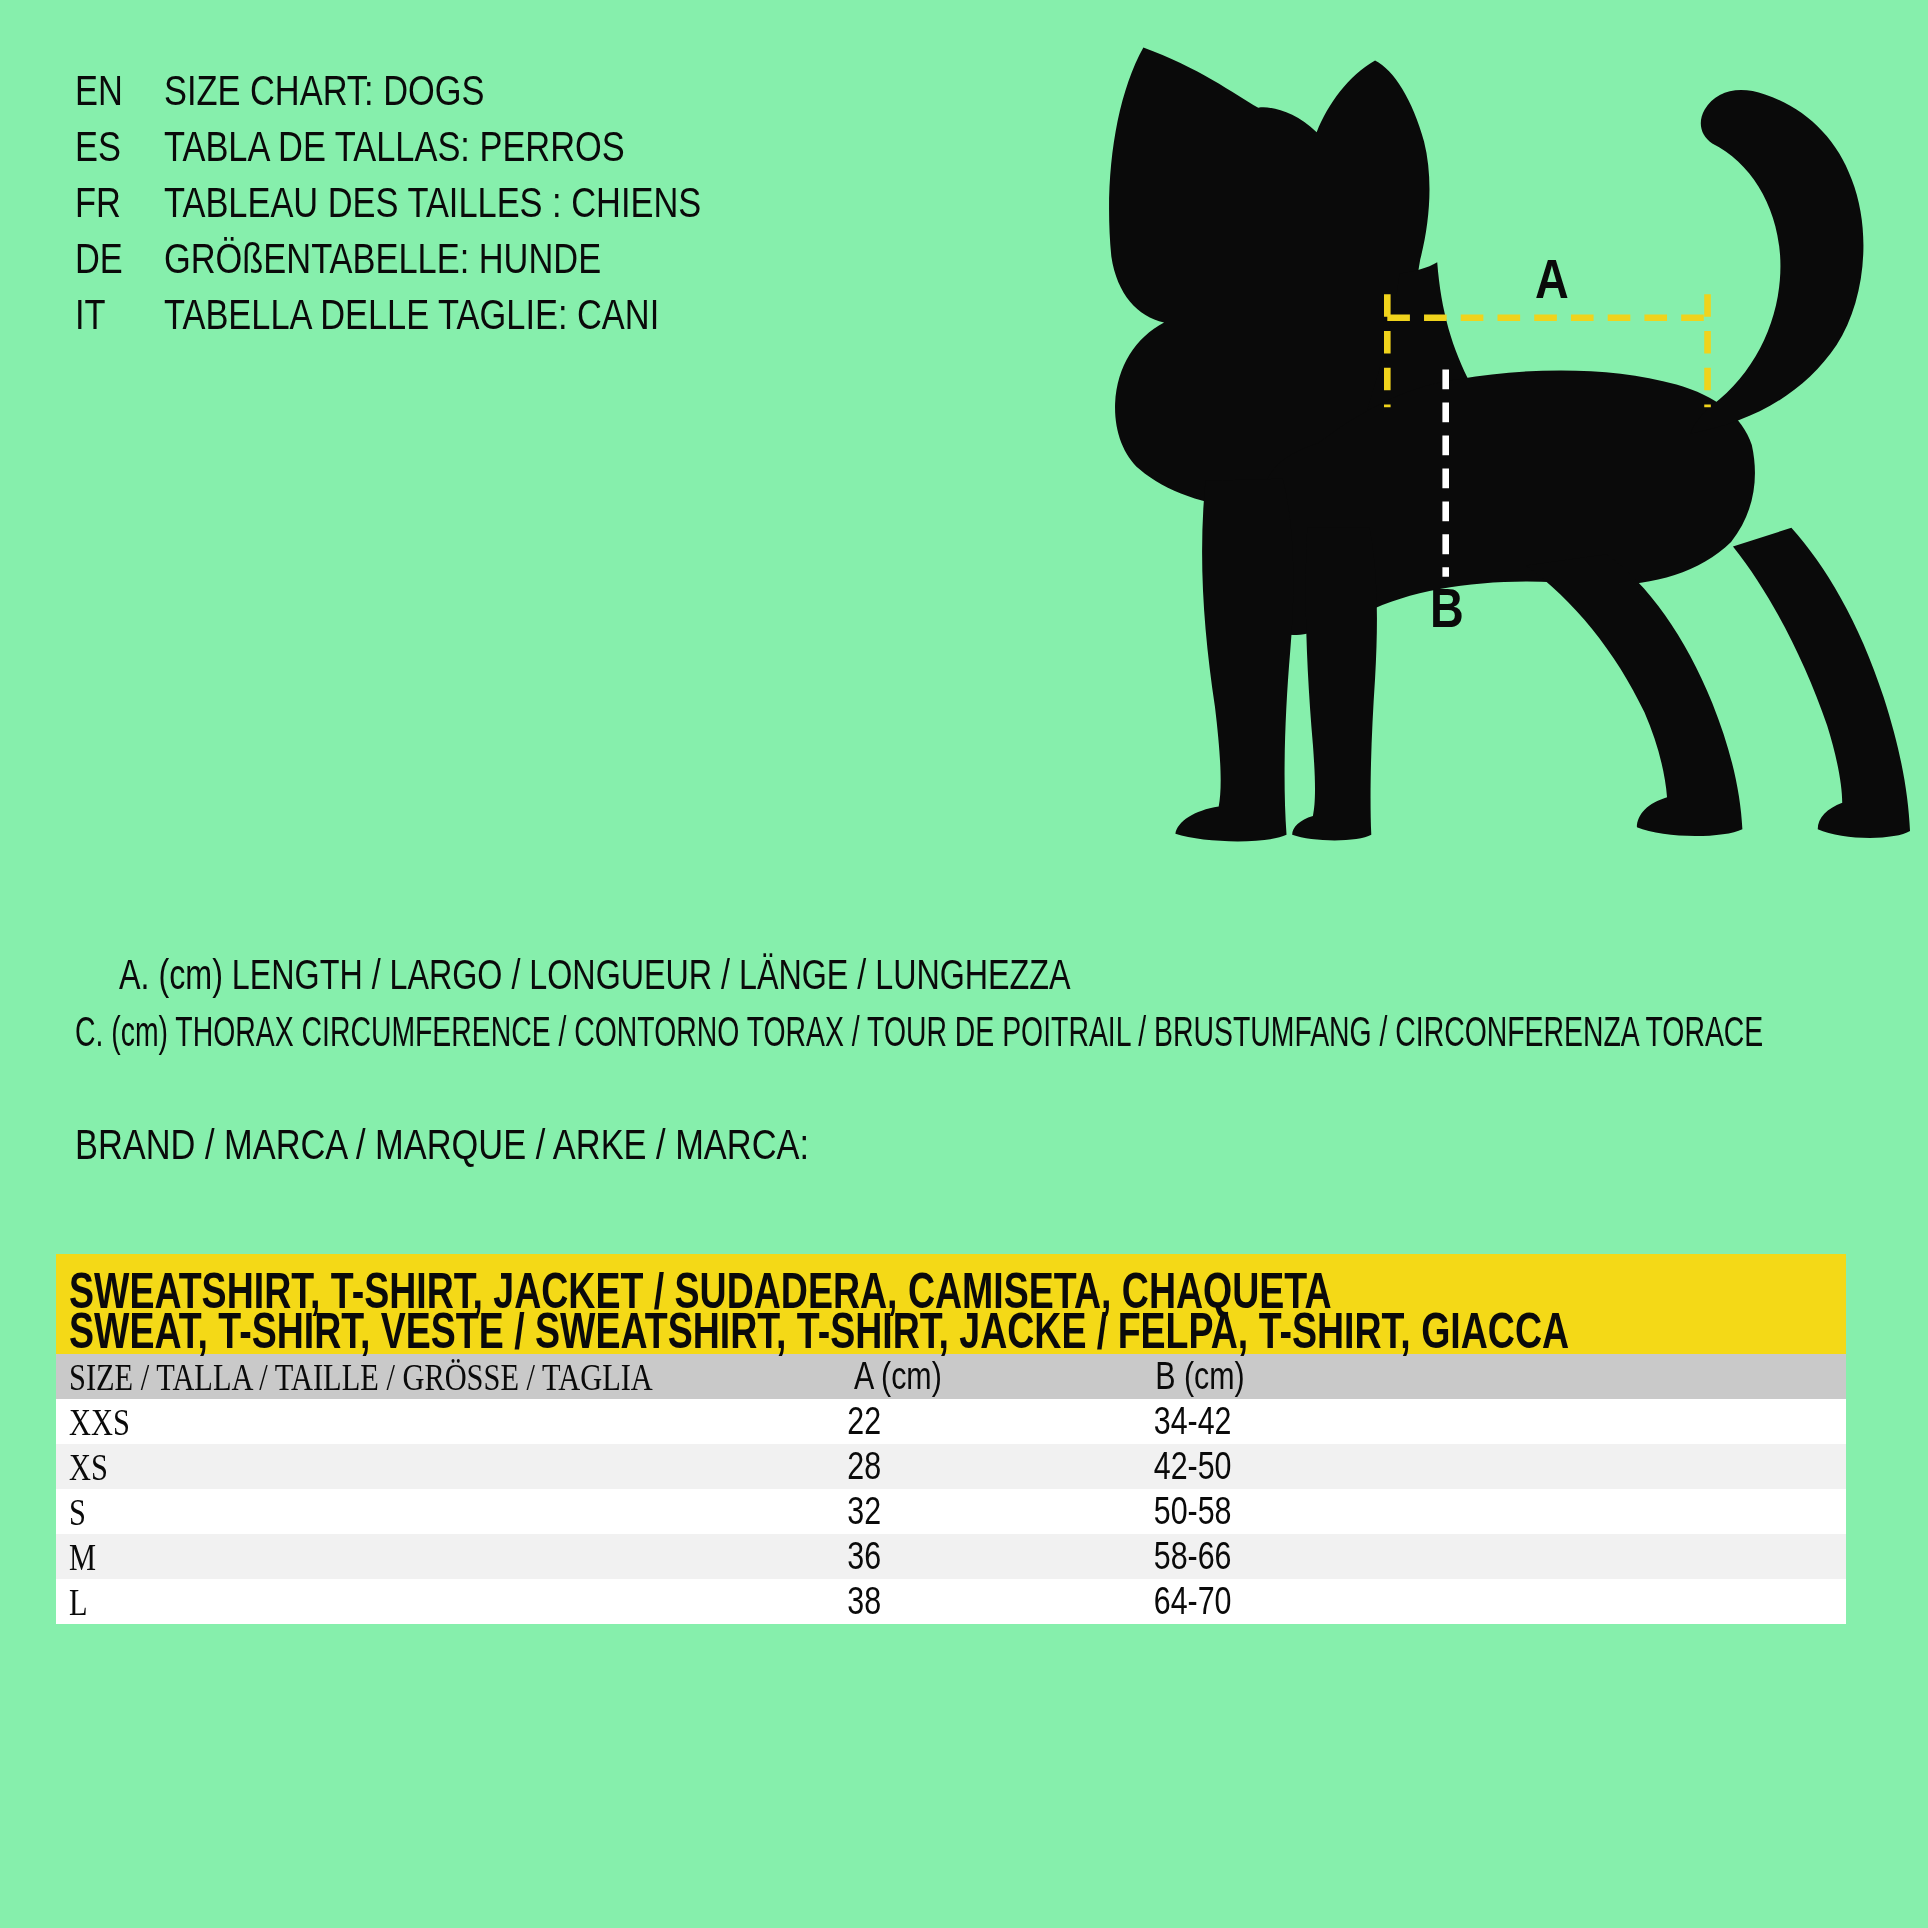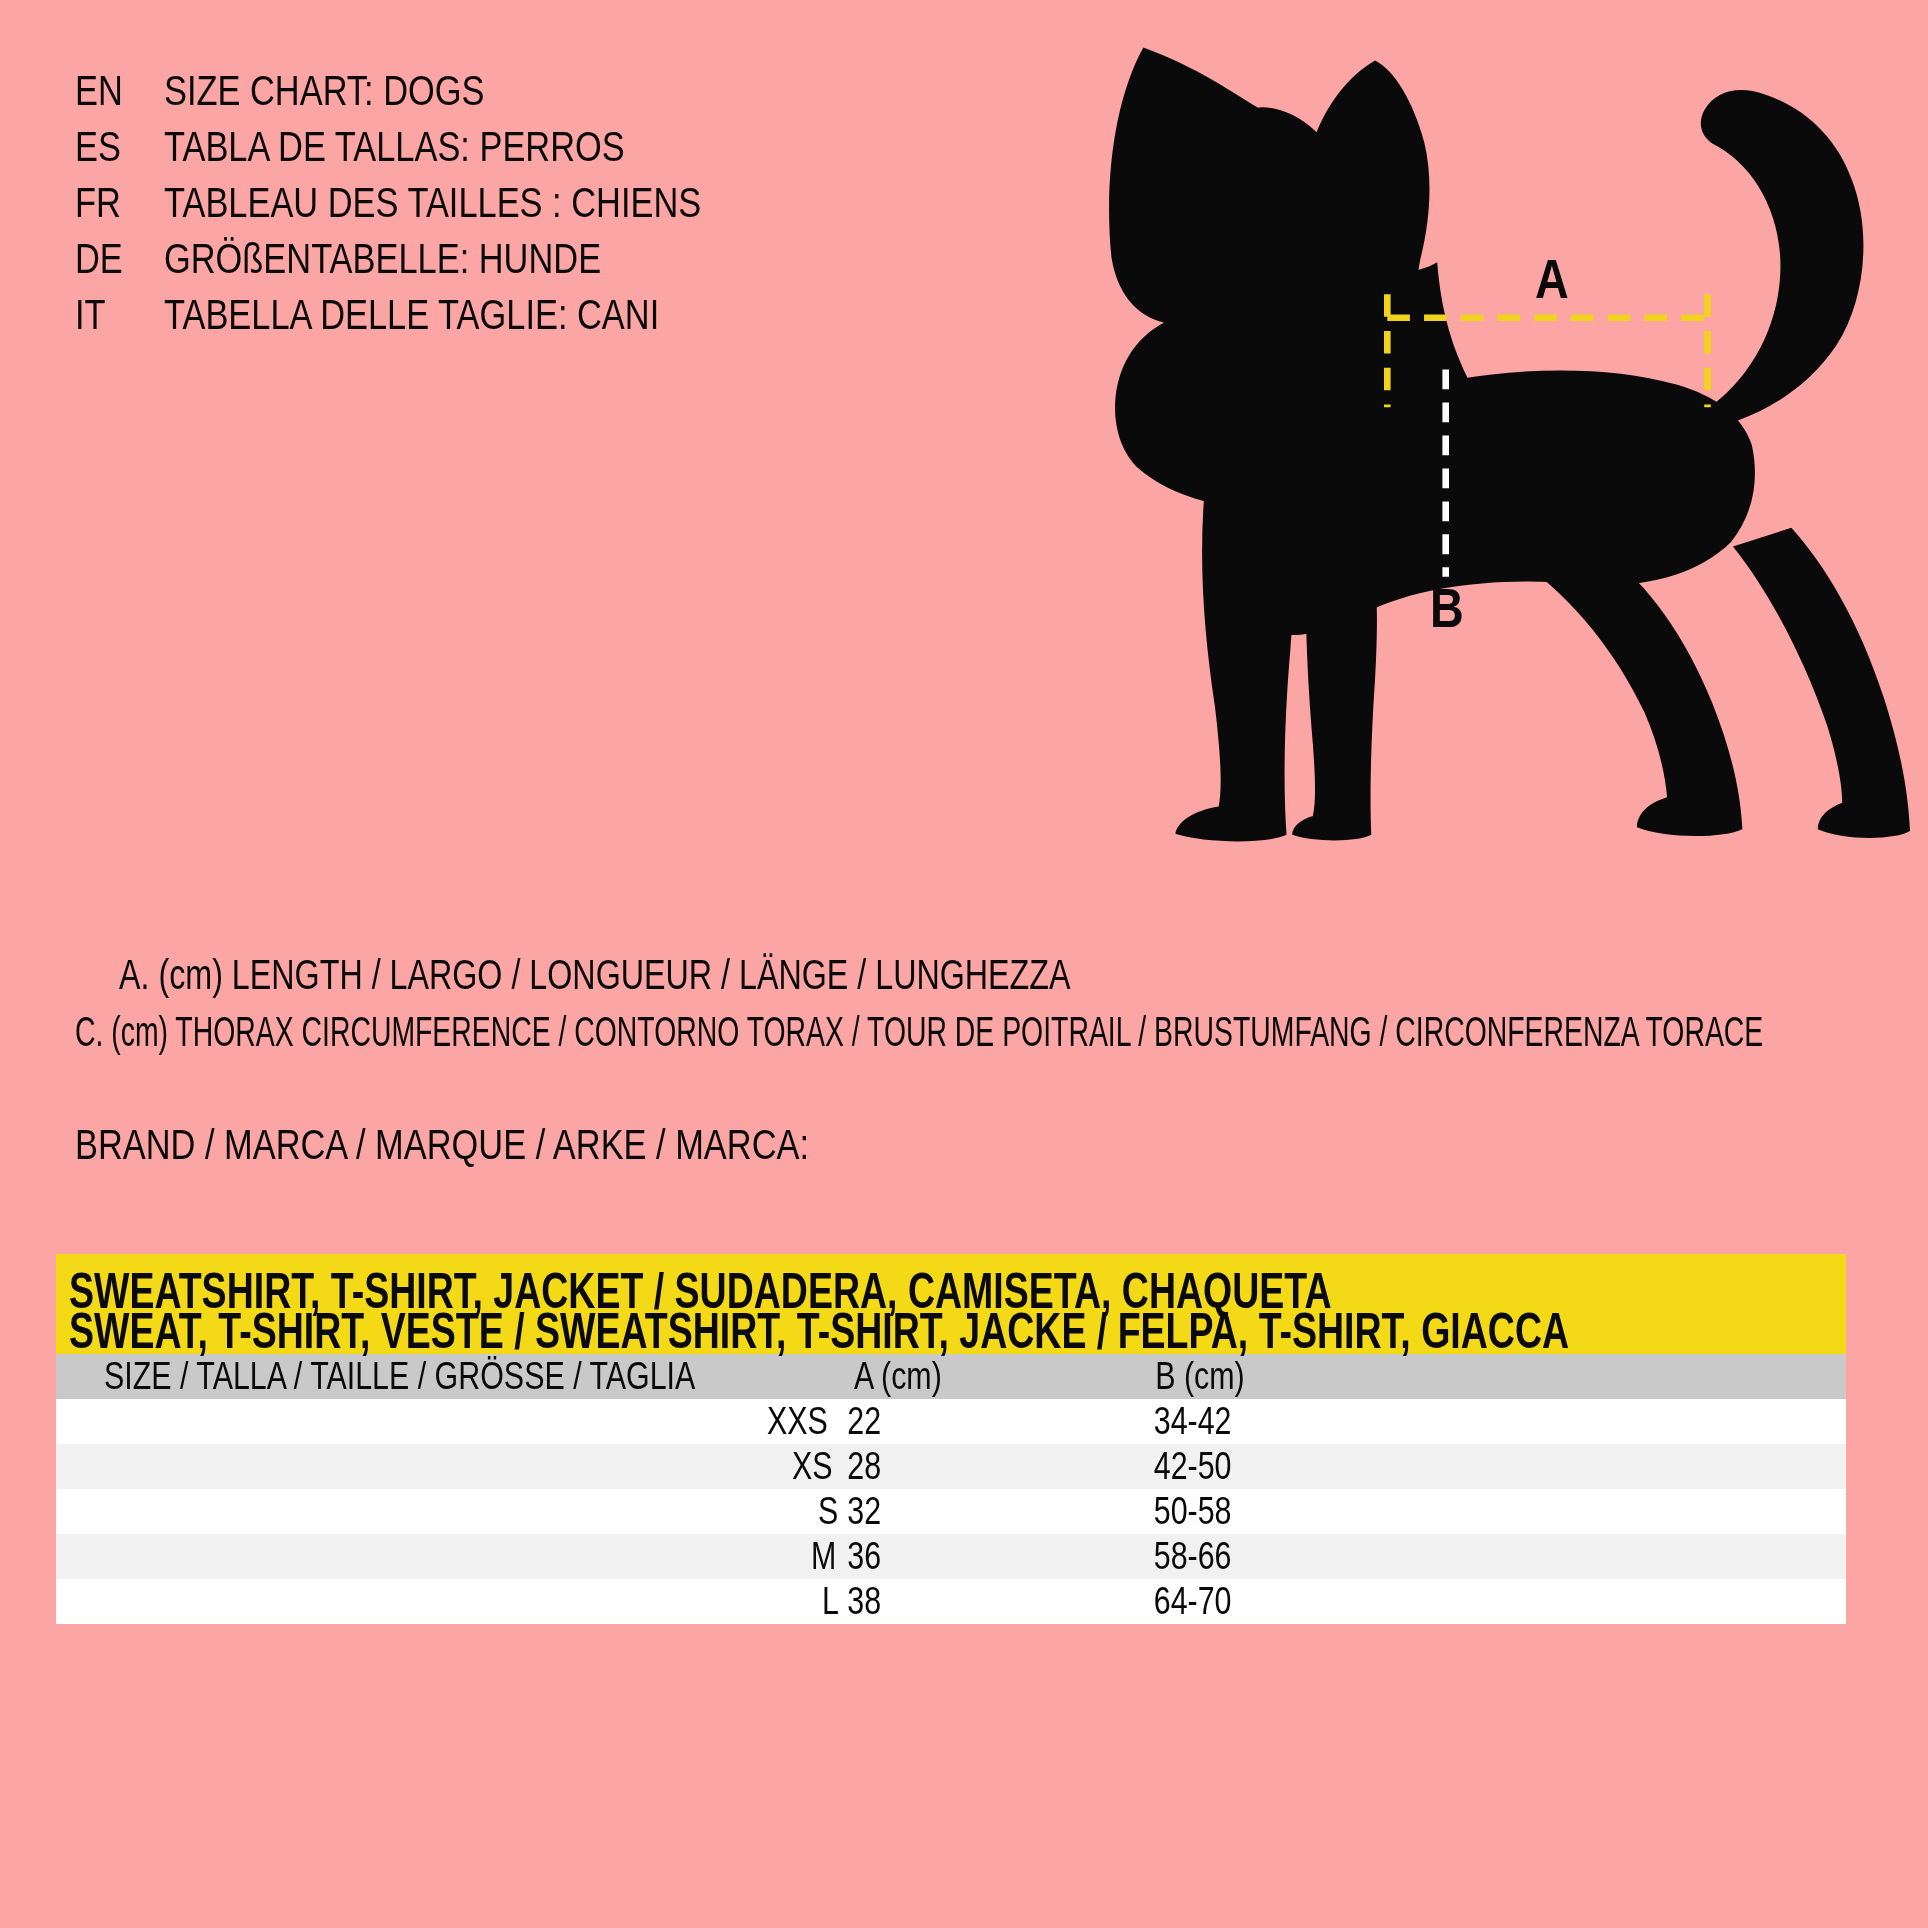--- a/index.html
+++ b/index.html
@@ -4,21 +4,21 @@
 <style>
   :root{
     --accent-yellow:#F4D917;
     --header-gray:#C9C9C9;
     --row-alt:#F1F1F1;
     --ink:#0A0A0A;
     --dash-yellow:#F0D31C;
   }
   html,body{margin:0;padding:0;background:#fff;}
   .page{
-    position:relative;width:1928px;height:1928px;background:#fca5a5;overflow:hidden;
+    position:relative;width:1928px;height:1928px;background:#86efac;overflow:hidden;
     font-family:"Liberation Sans",sans-serif;color:var(--ink);
   }
   
   .cx{display:inline-block;transform:scaleX(0.8);transform-origin:0 50%;white-space:nowrap;}
   .cxc{display:inline-block;transform:scaleX(0.8);transform-origin:50% 50%;white-space:nowrap;}
   .cx-tight{transform:scaleX(0.66);}
   .cx-mid{transform:scaleX(0.75);}
 
   
   .lang-block{position:absolute;left:75px;top:62px;font-size:43px;}
@@ -38,21 +38,21 @@
   .brand-line{top:1121px;}
 
   
   .size-table{position:absolute;left:56px;top:1254px;width:1790px;}
   .tbl-title{
     background:var(--accent-yellow);height:83px;padding:17px 0 0 13px;
     font-weight:bold;font-size:50px;line-height:40px;
   }
   .trow{display:grid;grid-template-columns:787px 301px 299px 1fr;height:45px;align-items:center;font-size:38px;}
   .thead{background:var(--header-gray);}
-  .trow .c1{padding-left:30px;text-align:right;}
+  .trow .c1{padding-left:13px;text-align:left;font-family:Liberation Serif, serif;}
   .trow .c2,.trow .c3{text-align:left;}
   .tbody .trow:nth-child(even){background:var(--row-alt);}
   .tbody .trow:nth-child(odd){background:#fff;}
 
   .dash-y{stroke:var(--dash-yellow);stroke-width:7;stroke-dasharray:24 15;fill:none;}
   .dash-w{stroke:#ffffff;stroke-width:7;stroke-dasharray:21 14;fill:none;}
   .dog-fill{fill:var(--ink);}
 </style>
 </head>
 <body>

